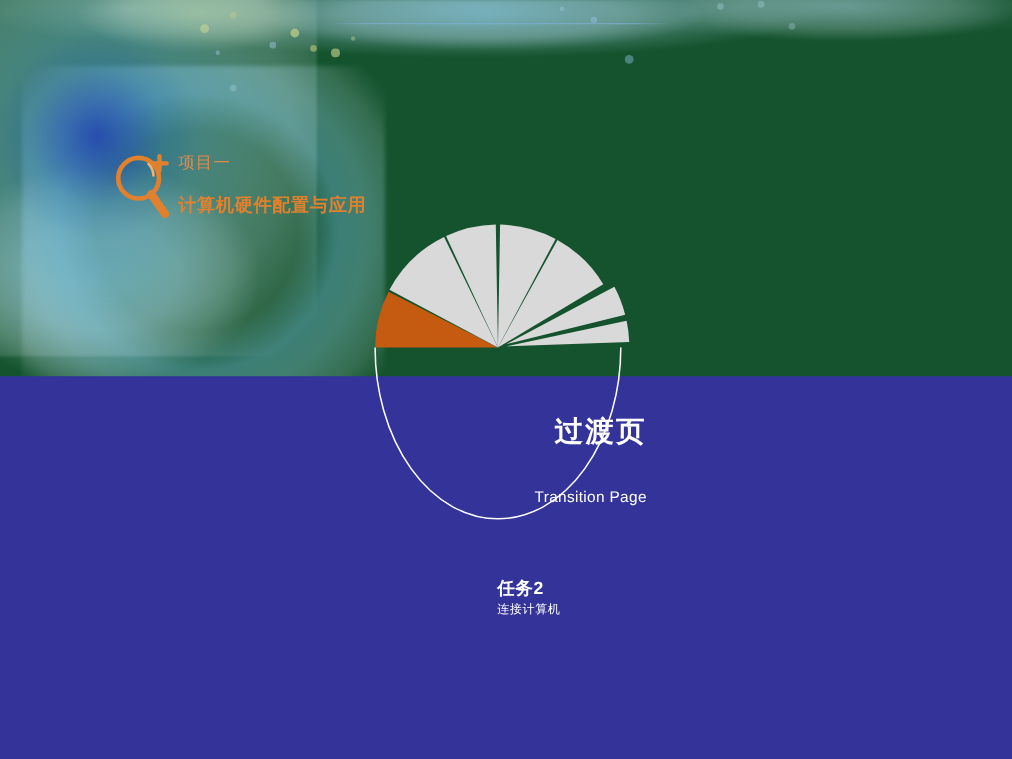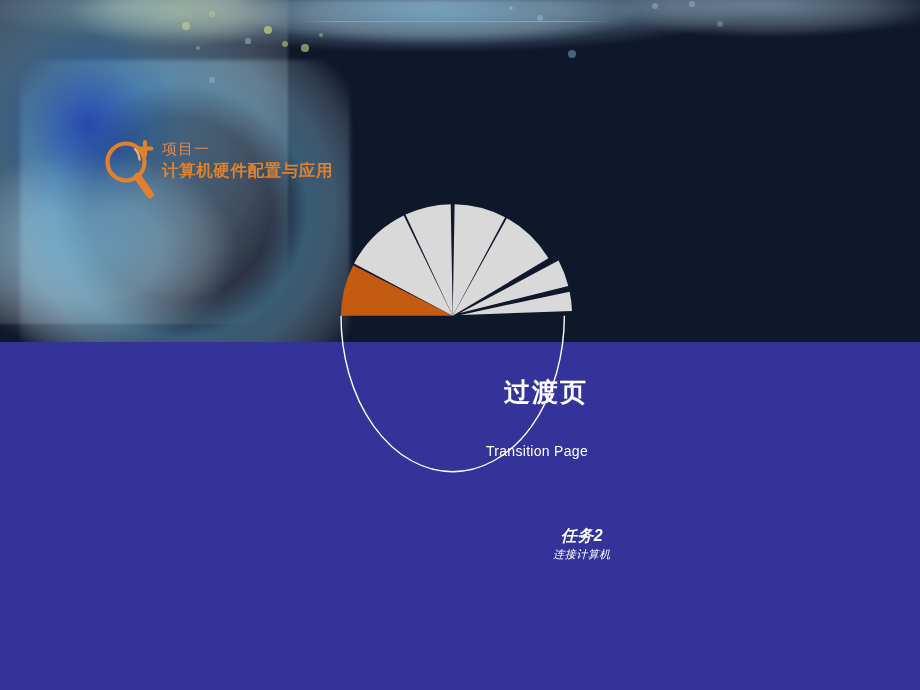--- a/index.html
+++ b/index.html
@@ -5,21 +5,21 @@
   html, body {
     margin: 0;
     padding: 0;
     background: #ffffff;
   }
   #slide {
     position: relative;
     width: 920px;
     height: 690px;
     overflow: hidden;
-    background: #0f172a;
+    background: #14532d;
     font-family: "Liberation Sans", "DejaVu Sans", sans-serif;
   }
 
   
   .wc {
     position: absolute;
     pointer-events: none;
   }
   #wc-wash-band {
     left: 0; top: 0;
@@ -108,21 +108,21 @@
     left: 58px; top: 5px;
     line-height: 1.0;
   }
   #project-label {
     font-size: 15px;
     color: #E08A4B;
     letter-spacing: 1px;
     white-space: nowrap;
   }
   #project-title {
-    margin-top: 6px;
+    margin-top: 23px;
     font-size: 16.5px;
     font-weight: bold;
     color: #E1812E;
     letter-spacing: .6px;
     white-space: nowrap;
   }
 
   
   #transition-block {
     position: absolute;
@@ -142,24 +142,23 @@
     font-size: 14px;
     color: #ffffff;
     letter-spacing: .3px;
   }
 
   
   #task-block {
     position: absolute;
     left: 452px; top: 524px;
     width: 260px;
-    text-align: center;
+    text-align: left;
     line-height: 1.45;
     color: #ffffff;
-    font-style: italic;
   }
   #task-label { font-size: 16px; font-weight: bold; letter-spacing: .5px; }
   #task-name  { font-size: 11px; letter-spacing: .5px; }
 </style>
 </head>
 <body>
 
 <div id="slide">
 
   <div class="wc" id="wc-wash-band"></div>

